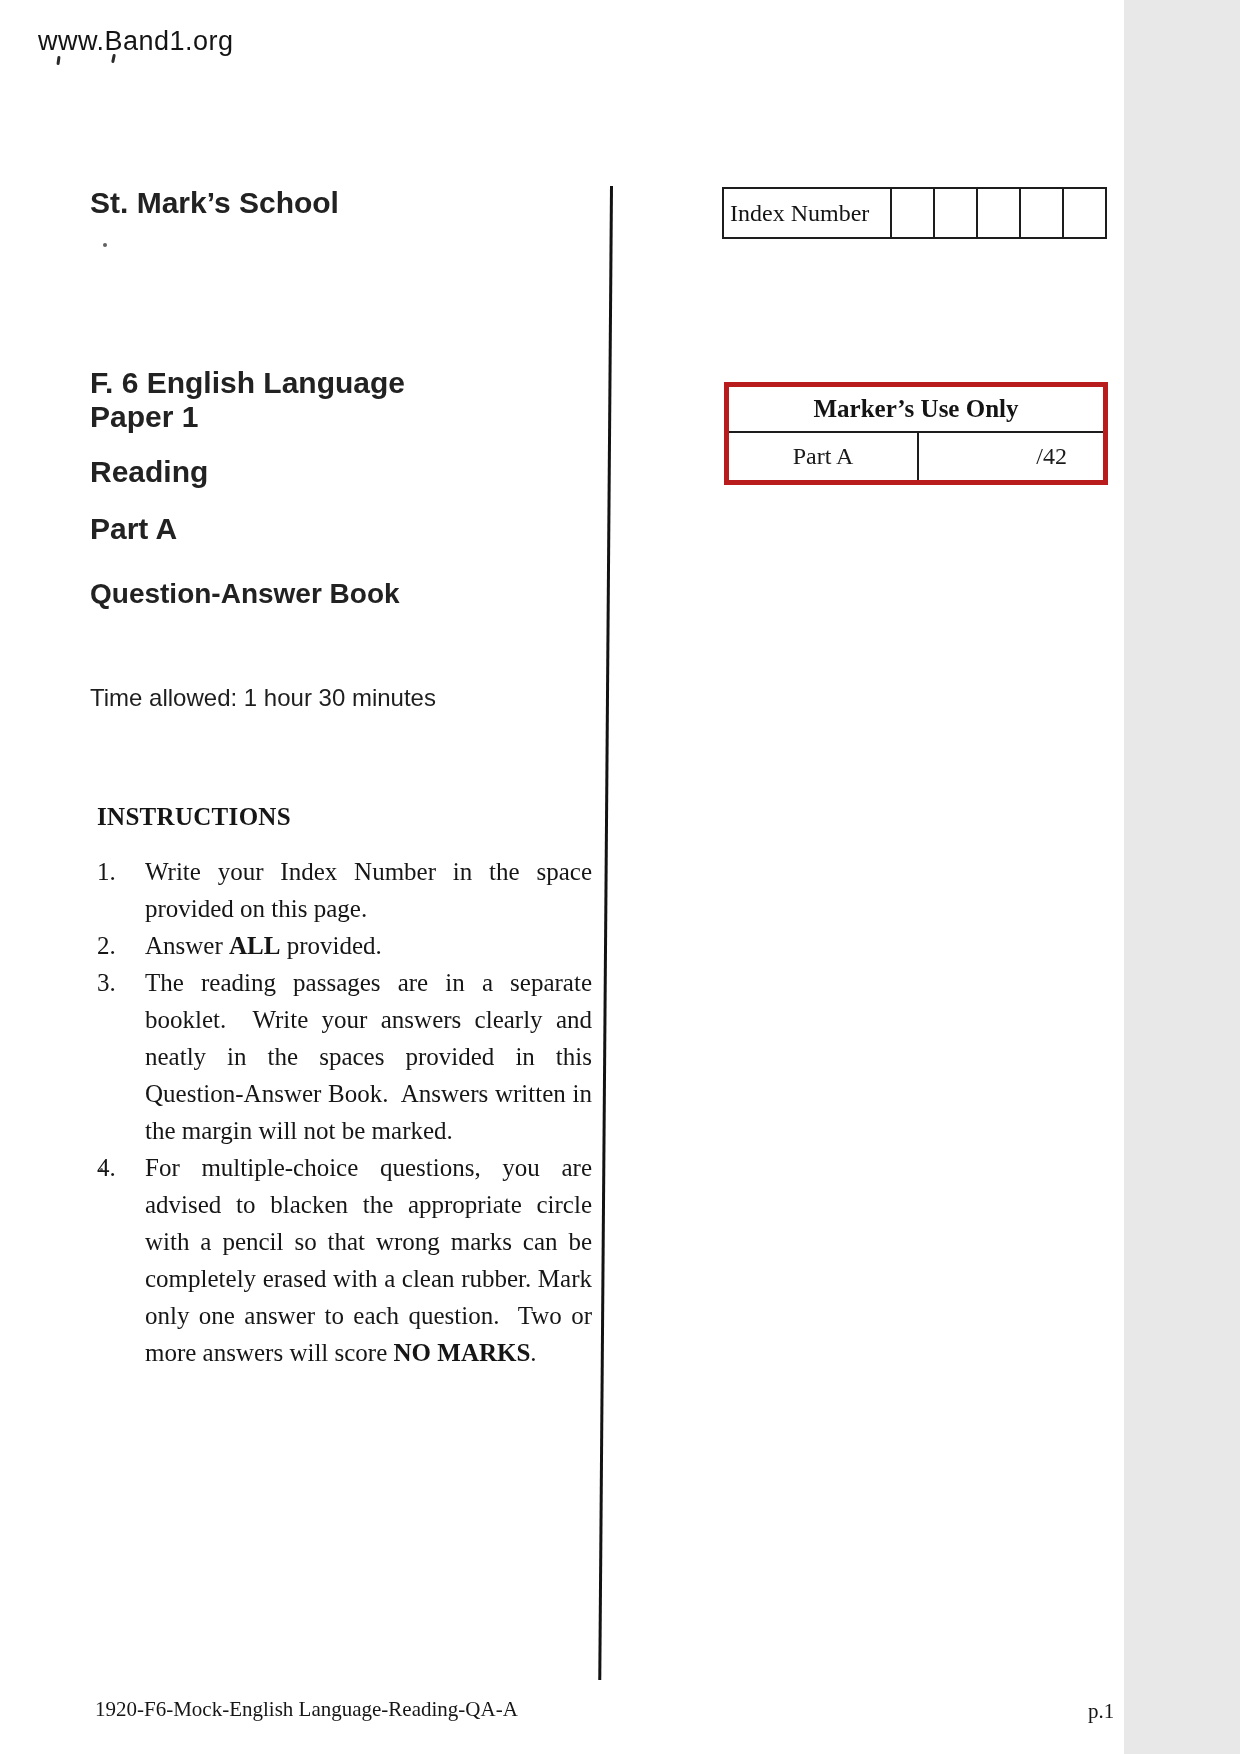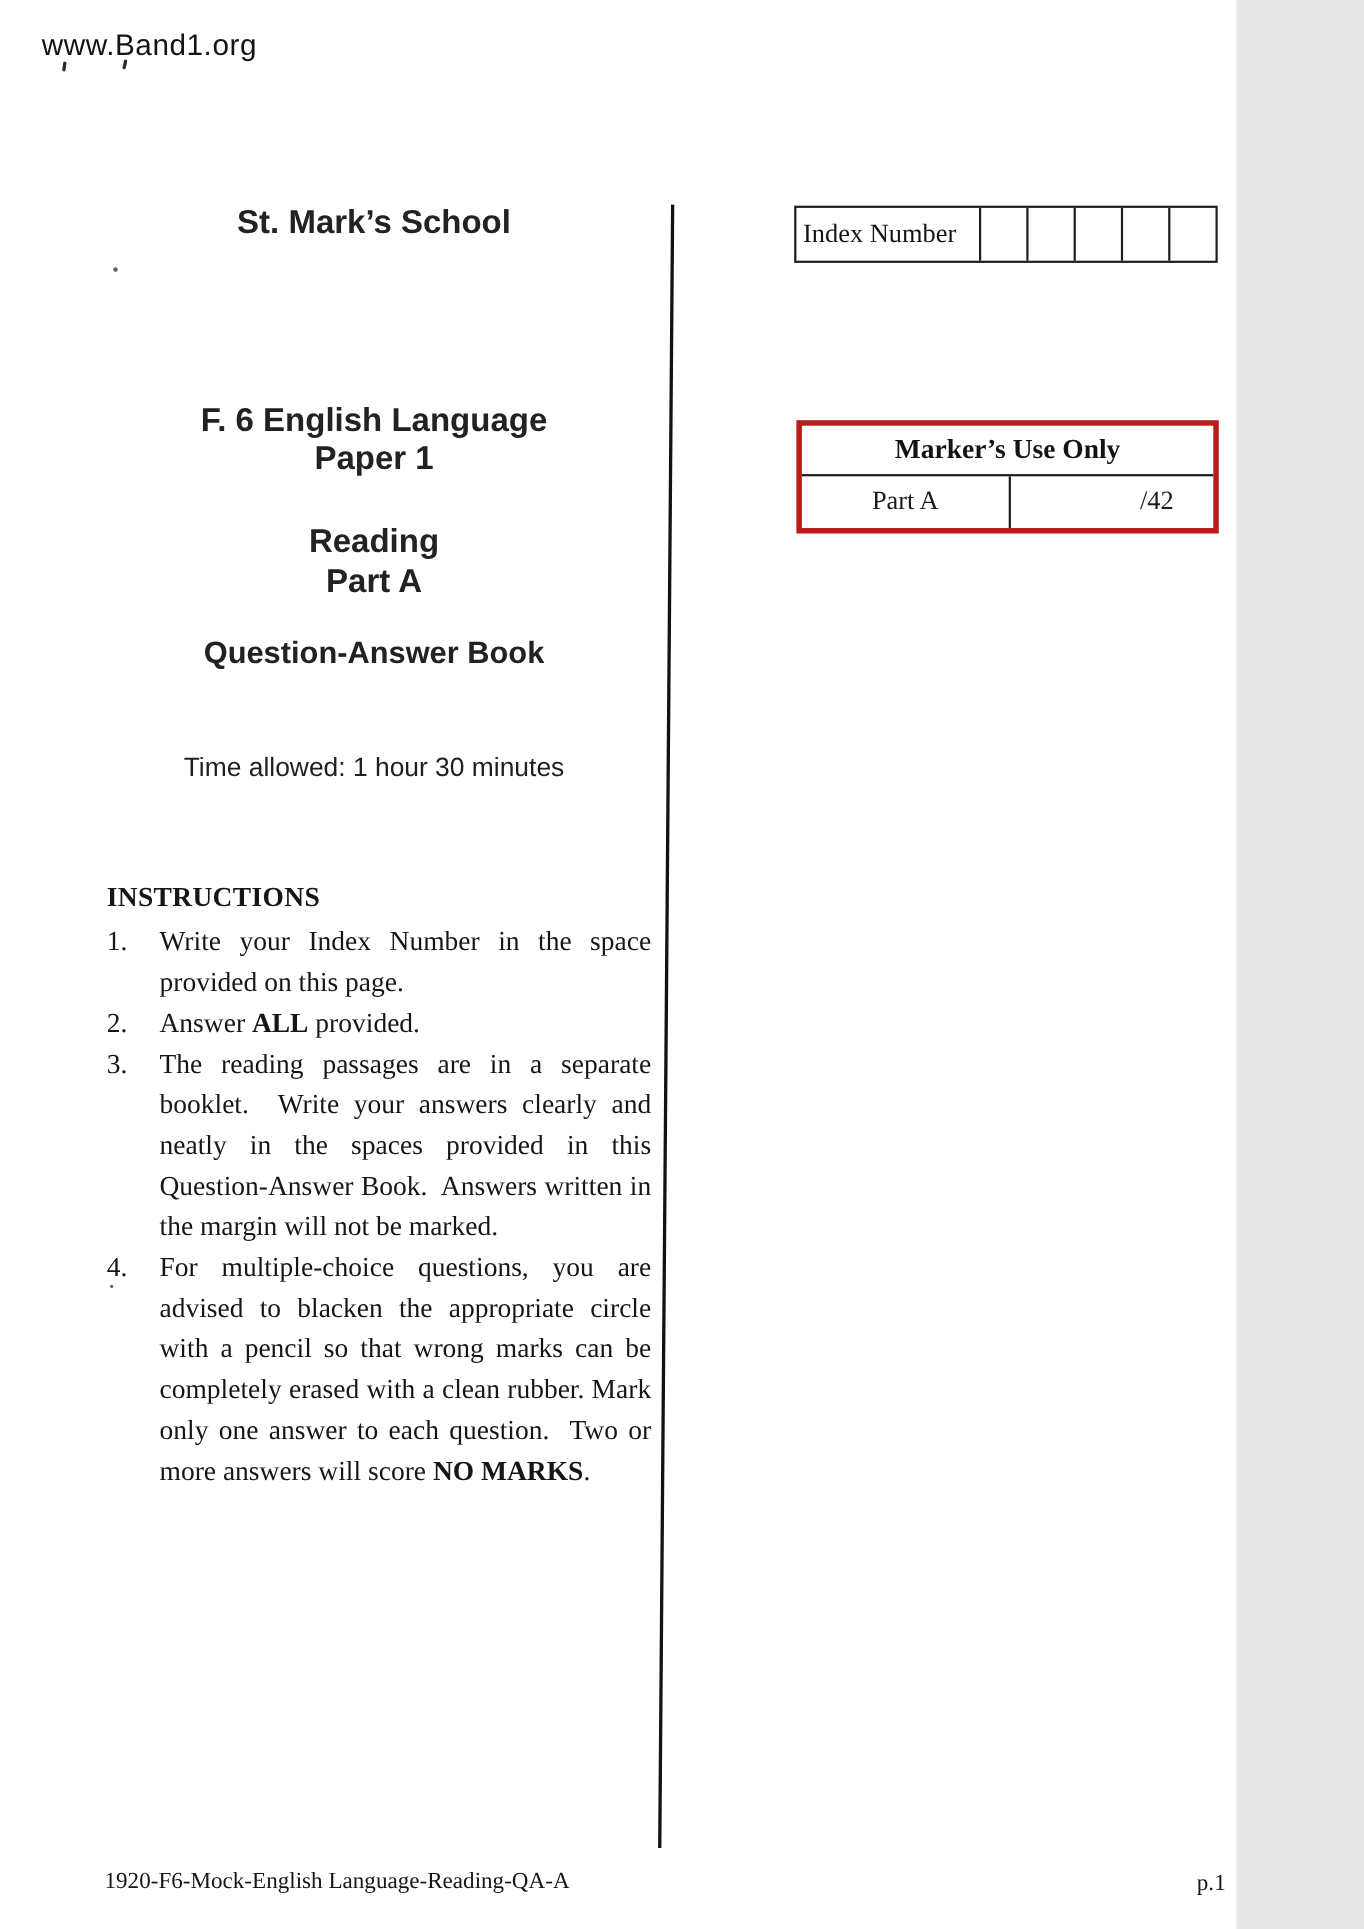--- a/index.html
+++ b/index.html
@@ -29,36 +29,36 @@
     background:#121212;
     transform:rotate(0.45deg);transform-origin:top left;
   }
   
   .edge-line{
     position:absolute;left:1231px;top:150px;height:1500px;width:0;
     border-left:2px dotted rgba(0,0,0,0.16);
   }
   
   .hdr{
-    position:absolute;left:90px;width:500px;text-align:center;
+    position:absolute;left:90px;width:500px;
     font-family:"Liberation Sans", sans-serif;font-weight:bold;color:#222;
   }
   .exam-header{top:183px;font-size:30px;line-height:39px;}
   .t-subject{top:338px;font-size:30px;margin-top:28px;}
   .t-paper{top:400px;font-size:30px;}
-  .t-reading{top:455px;font-size:30px;margin-top:21px;}
+  .t-reading{top:455px;font-size:30px;}
   .t-part{top:512px;font-size:30px;}
   .t-book{top:578px;font-size:28px;}
   .t-time{top:684px;font-size:24px;font-weight:normal;color:#1e1e1e;}
   
   .instructions{
     position:absolute;left:97px;top:798px;width:495px;
     font-size:25px;line-height:37px;color:#161616;
   }
-  .instr-heading{font-weight:bold;letter-spacing:0.3px;margin-bottom:3px;}
+  .instr-heading{font-weight:bold;letter-spacing:0.3px;margin-bottom:18px;}
   .instr-item{display:flex;}
   .instr-num{width:48px;flex:0 0 48px;}
   .instr-text{flex:1;text-align:justify;}
   
   .index-box{
     position:absolute;left:722px;top:187px;width:385px;height:52px;
     border:2px solid #1d1d1d;display:flex;box-sizing:border-box;
   }
   .index-label{
     flex:0 0 160px;display:flex;align-items:center;padding-left:6px;

